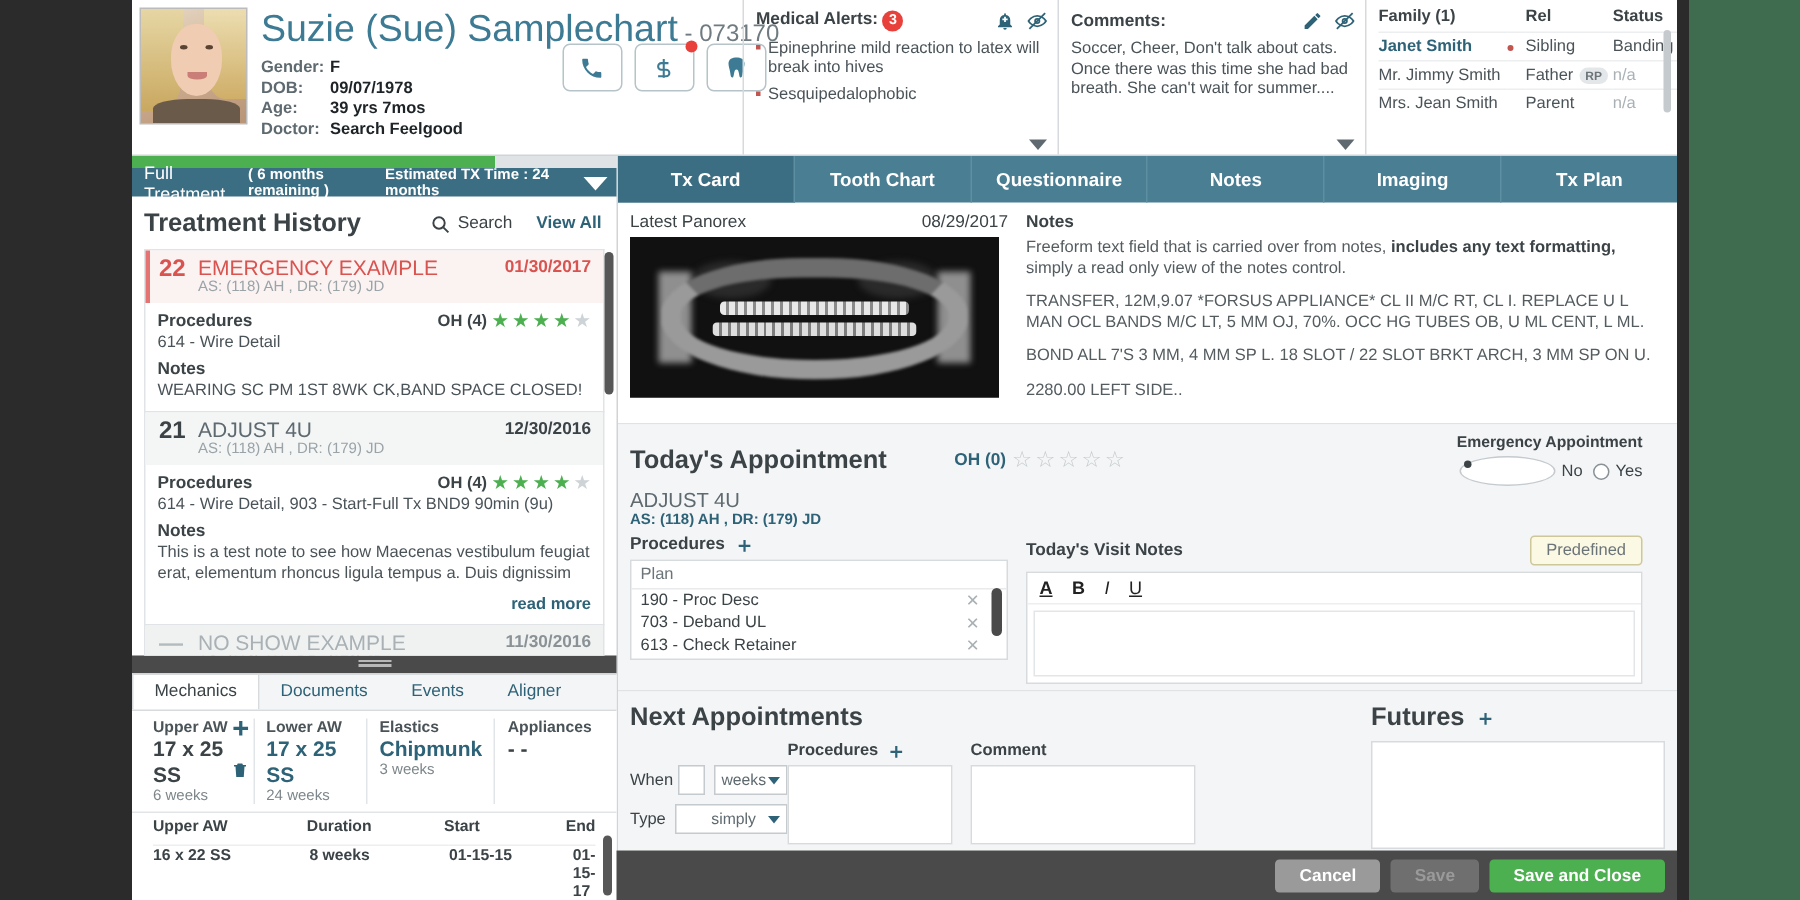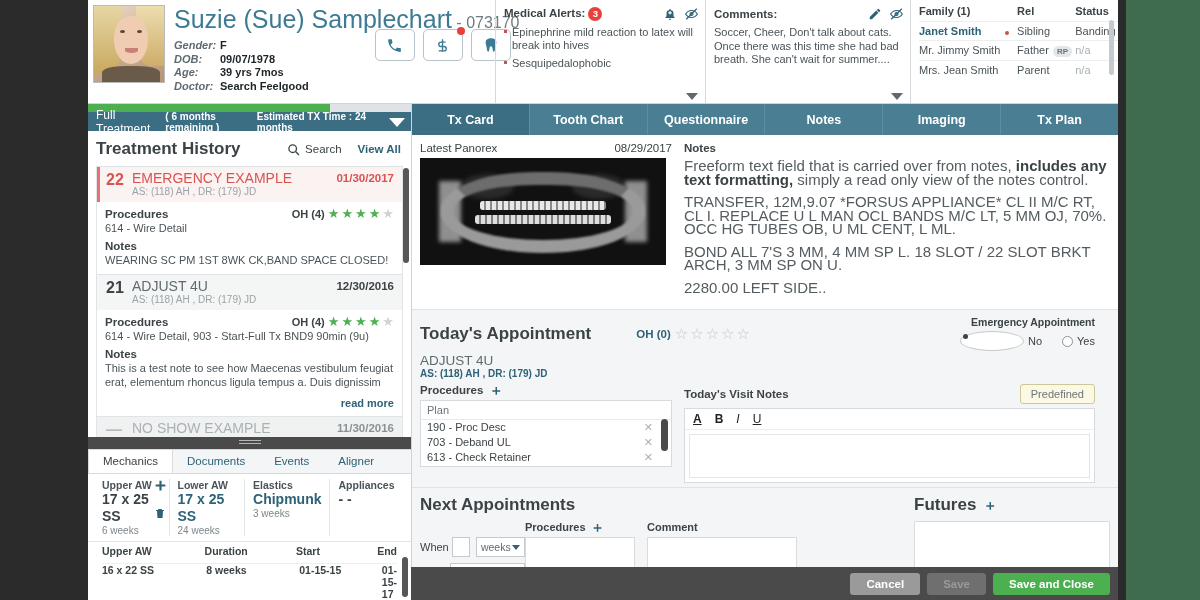--- a/index.html
+++ b/index.html
@@ -44,21 +44,21 @@
   .photo .mouth { position:absolute; left:31px; top:42px; width:13px; height:5px;
     background:#c97f77; border-radius: 0 0 50% 50%; }
   .photo .body { position:absolute; left:8px; bottom:0; width:58px; height:16px;
     background:#6a5a4a; border-radius: 40% 40% 0 0; }
 
   .pt-info { padding-left: 9px; padding-top: 1px; flex: 1; position: relative; }
   .pt-name { font-size: 25px; color: #3d7b94; font-weight: 400; line-height: 27px; white-space: nowrap; }
   .pt-name .chart-no { font-size: 16px; color: #6f7b80; }
   .pt-fields { margin-top: 3px; }
   .pt-fields .row { display: flex; line-height: 13.5px; font-size: 11px; }
-  .pt-fields .k { width: 46px; color: #5e6a70; font-weight: bold; font-style: italic; }
+  .pt-fields .k { width: 46px; color: #5e6a70; font-weight: bold; }
   .pt-fields .v { color: #1d2326; font-weight: bold; }
 
   .pt-actions { position: absolute; right: 9px; top: 24px; display: flex; gap: 8px; }
   .act-btn {
     width: 40px; height: 32px; border: 1px solid #b6c3c8; border-radius: 5px;
     background: #fff; display: flex; align-items: center; justify-content: center;
     position: relative; color: #3d7b94;
   }
   .act-btn .dot {
     position: absolute; right: -3px; top: -3px; width: 8px; height: 8px;
@@ -242,33 +242,33 @@
   }
   .pano-img .sinus-l { left: 16%; } .pano-img .sinus-r { right: 16%; }
   .pano-img .ramus-l, .pano-img .ramus-r {
     position: absolute; top: 20%; width: 9%; height: 60%;
     background: #8f8f8f; filter: blur(2px);
   }
   .pano-img .ramus-l { left: 7%; } .pano-img .ramus-r { right: 7%; }
 
   .notes-col { flex: 1; padding-left: 12px; min-width: 0; }
   .notes-h { font-size: 11.5px; font-weight: bold; color: #3b4347; margin-bottom: 5px; }
-  .notes-p { font-size: 15px; line-height: 13.5px; color: #545c60; margin-bottom: 9px; }
+  .notes-p { font-size: 11px; line-height: 13.5px; color: #545c60; margin-bottom: 9px; }
   .notes-p b { color: #3b4347; }
 
   .today-sec { padding: 6px 23px 4px 8px; background: #f4f5f6; border-bottom: 1px solid #dfe3e5; }
   .today-top { display: flex; align-items: center; }
   .today-h { font-size: 17px; font-weight: bold; color: #3b4347; }
   .today-oh { display: flex; align-items: center; gap: 4px; margin-left: 45px; }
   .today-oh .oh-lbl { color: #2d6277; font-size: 11.5px; }
   .today-oh .stars { font-size: 15px; }
   .today-oh .star.off { color: #c4cbce; }
   .emerg { margin-left: auto; text-align: right; }
   .emerg .lbl { font-size: 10.5px; font-weight: bold; color: #3b4347; }
-  .emerg .opts { display: flex; gap: 20px; justify-content: flex-end; margin-top: 3px; align-items: center; }
+  .emerg .opts { display: flex; gap: 7px; justify-content: flex-end; margin-top: 3px; align-items: center; }
   .radio { display: flex; align-items: center; gap: 4px; font-size: 11px; color: #3b4347; }
   .rd { width: 11px; height: 11px; border: 1px solid #8a9296; border-radius: 50%; background: #fff; position: relative; }
   .rd.sel:after { content:""; position:absolute; left:2px; top:2px; width:5px; height:5px; background:#3b4347; border-radius:50%; }
 
   .appt-name { font-size: 13.5px; color: #5e6a70; margin-top: 2px; }
   .appt-sub { font-size: 10px; color: #2d6277; font-weight: bold; }
 
   .proc-row { display: flex; margin-top: 5px; }
   .proc-col { width: 252px; flex: none; }
   .proc-hdr { font-size: 11.5px; font-weight: bold; color: #3b4347; display: flex; align-items: center; gap: 6px; }

